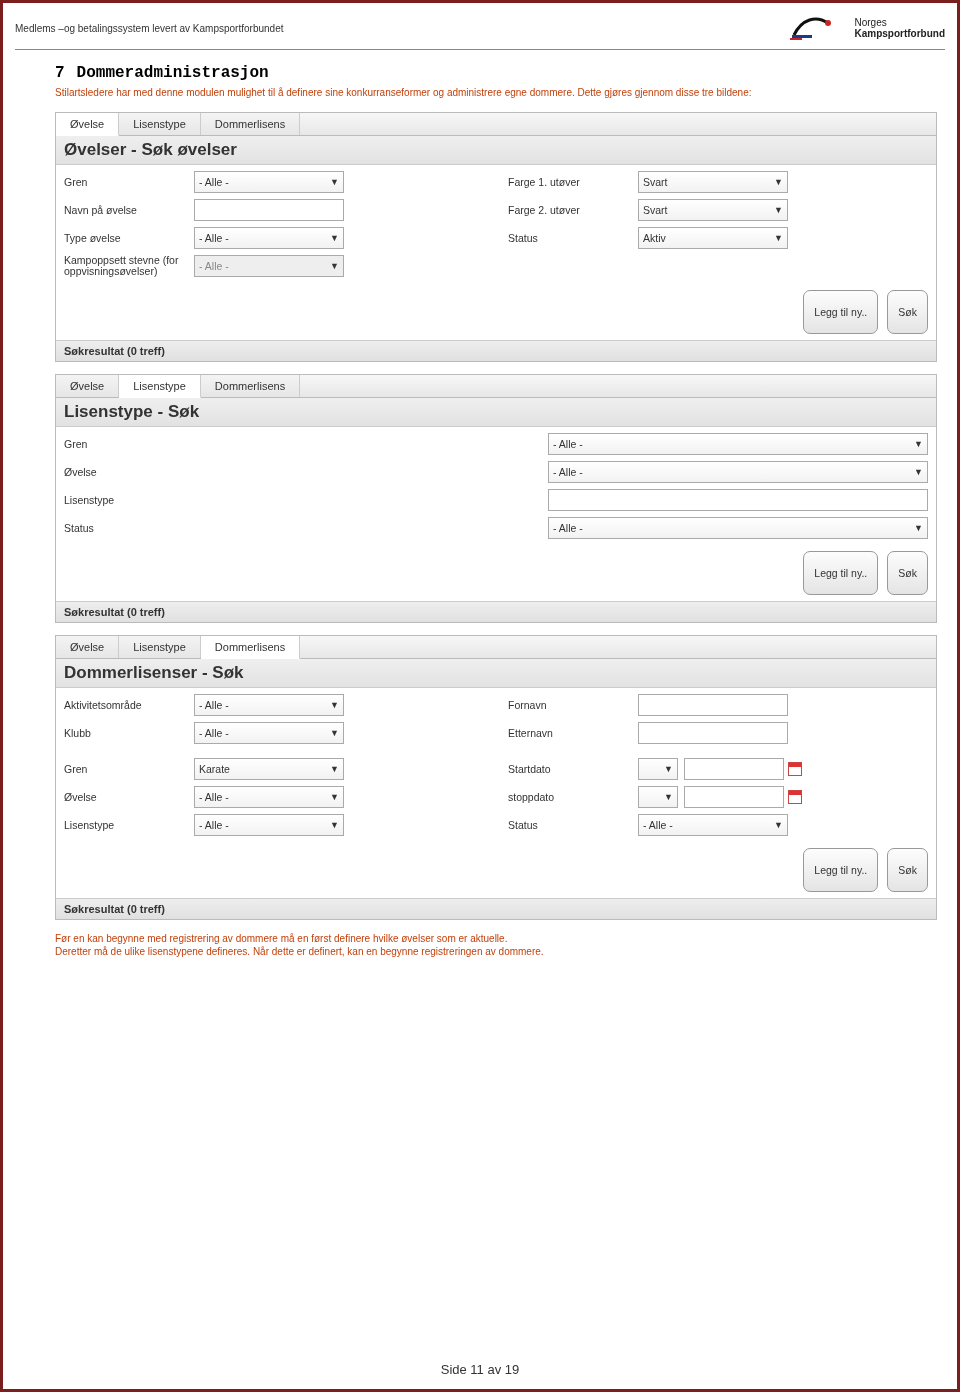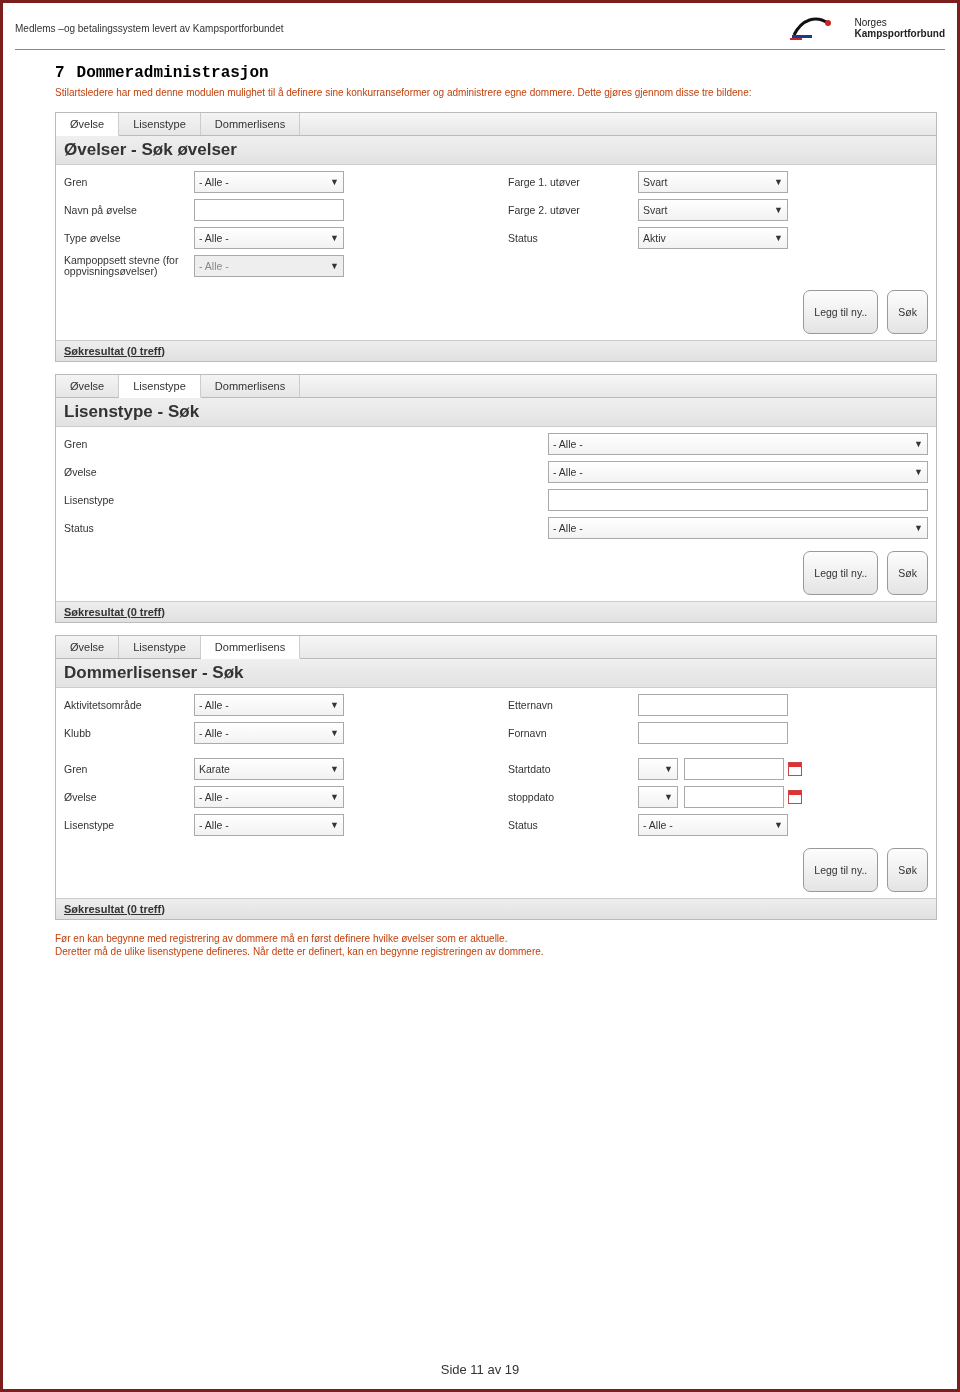--- a/index.html
+++ b/index.html
@@ -162,21 +162,20 @@
     background: linear-gradient(#fdfdfd,#e4e4e4);
     margin-left: 6px;
     cursor: pointer;
   }
   .result-bar {
     background: linear-gradient(#eee,#e0e0e0);
     border-top: 1px solid #ccc;
     padding: 4px 8px;
     font-weight: bold;
     font-size: 11px;
-    text-decoration: underline;
   }
   .single-col .form-row label { width: 110px; }
   .single-col .sel, .single-col .txt { width: 380px; }
   .footer-text {
     position: absolute;
     bottom: 12px;
     left: 0; right: 0;
     text-align: center;
     font-size: 13px;
     color: #333;
@@ -364,25 +363,25 @@
           <div class="form-row">
             <label>Lisenstype</label>
             <div class="sel">
                 <span>- Alle -</span>
                 <span class="caret">▼</span>
               </div>
           </div>
         </div>
         <div class="col">
           <div class="form-row">
+            <label>Fornavn</label>
+            <input class="txt" style="">
+          </div>
+          <div class="form-row">
             <label>Etternavn</label>
-            <input class="txt" style="">
-          </div>
-          <div class="form-row">
-            <label>Fornavn</label>
             <input class="txt" style="">
           </div>
           <div style="height:8px"></div>
           <div class="form-row">
             <label>Startdato</label>
             <div class="date-wrap">
               <div class="sel small">
                   <span></span>
                   <span class="caret">▼</span>
                 </div>

